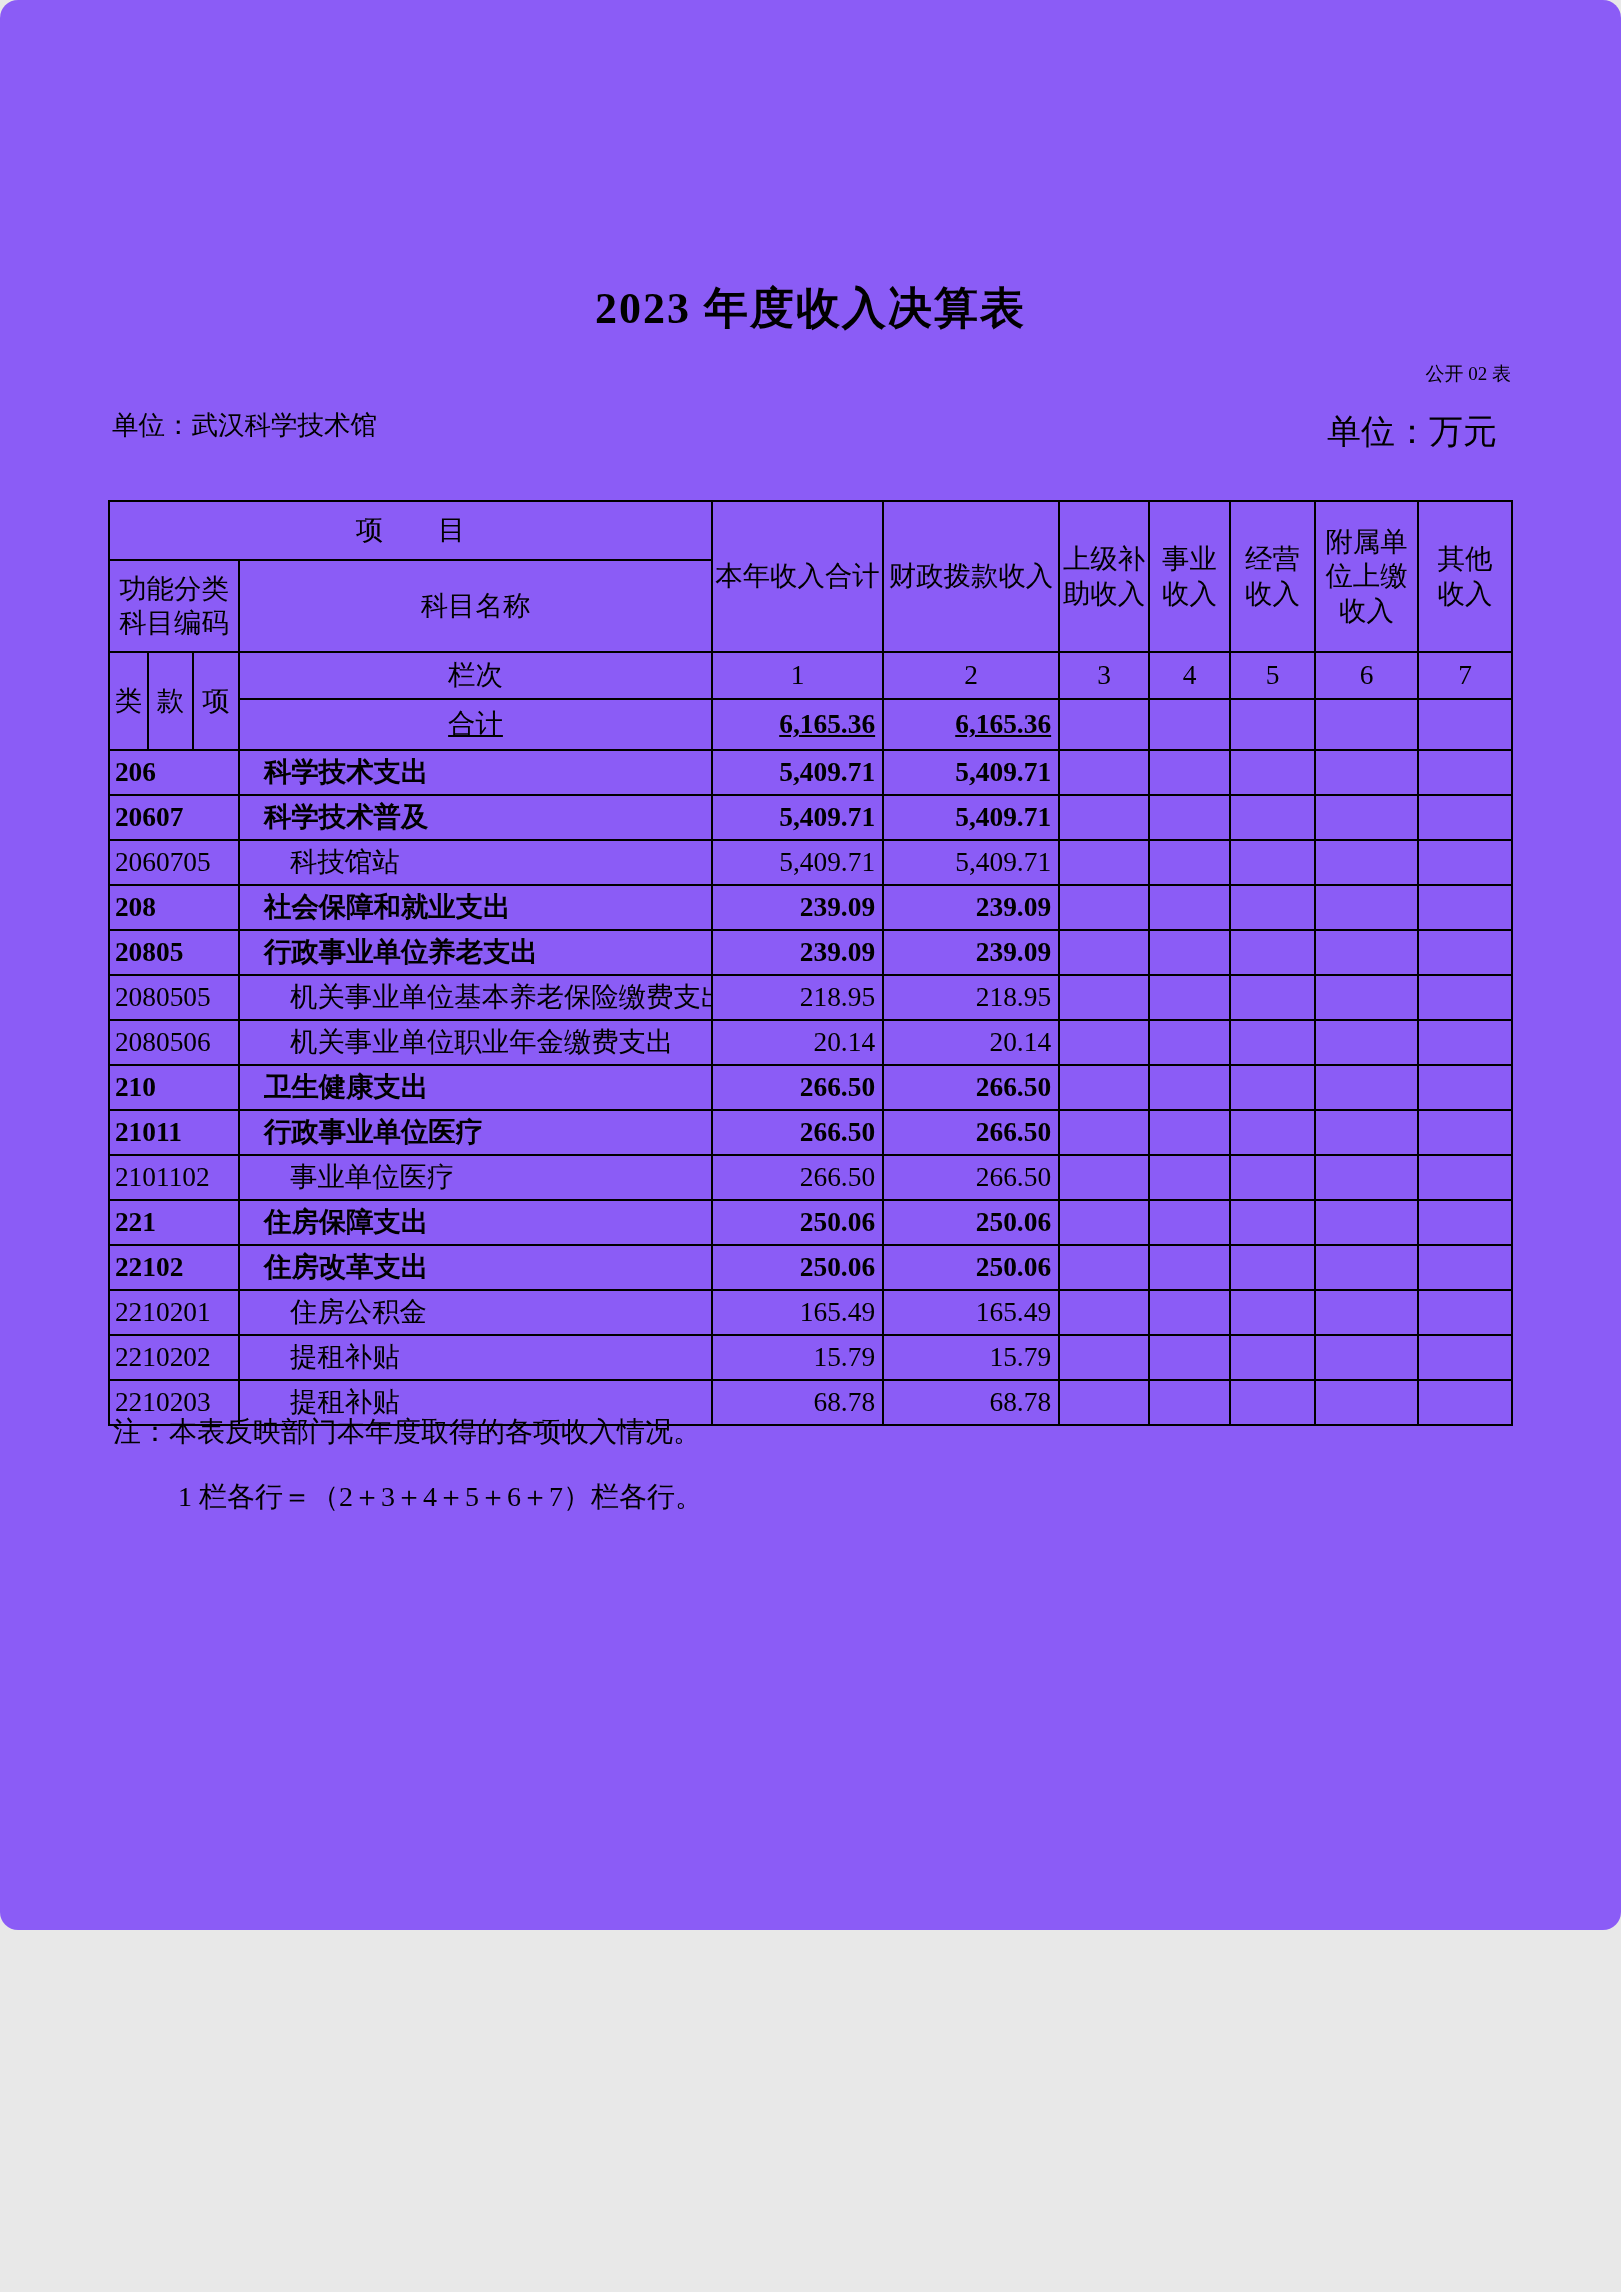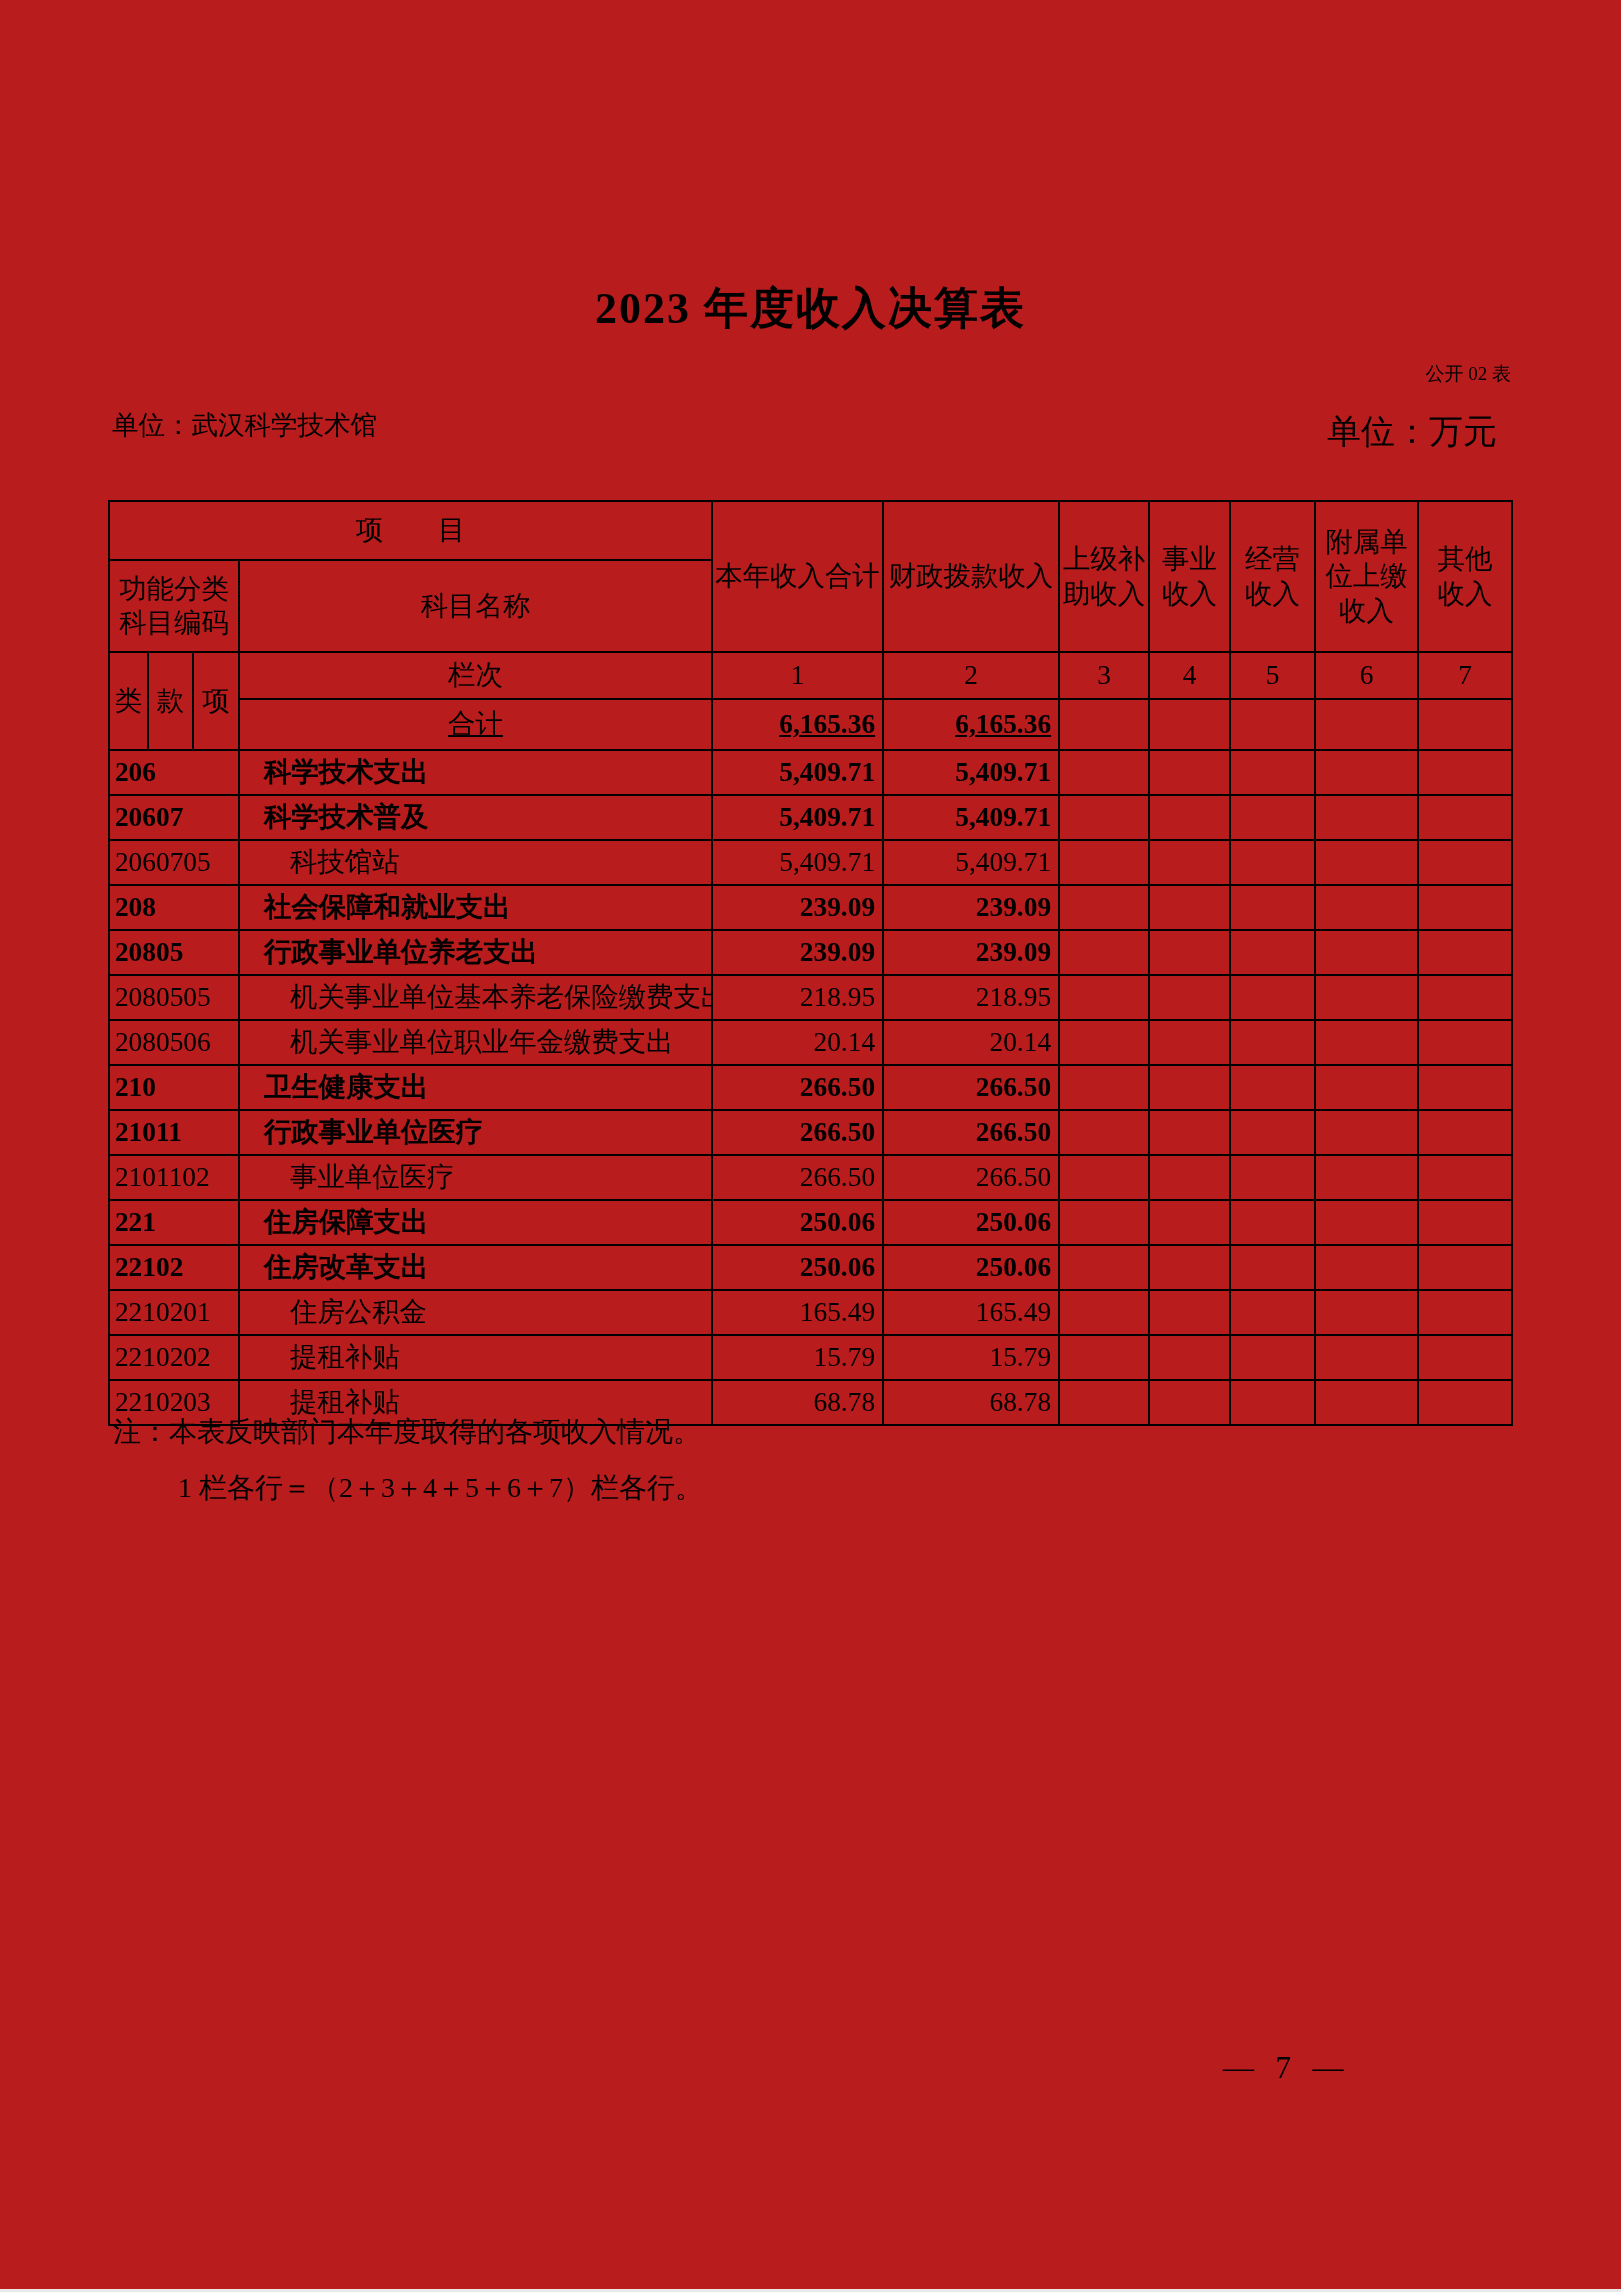--- a/index.html
+++ b/index.html
@@ -1,23 +1,24 @@
 <!DOCTYPE html>
 <html><head>
 <meta charset="utf-8">
 <style>
   * { margin:0; padding:0; box-sizing:border-box; }
   html,body { background:#e8e8e8; }
   .page {
     position:relative;
-    width:1621px; height:2289px;
+    width:1621px; height:1930px;
     margin:0 auto;
-    background:#b91c1c;
+    background:#8b5cf6;
     color:#000000;
     font-family:"Liberation Serif","DejaVu Serif",serif;
+    border-radius:18px;
   }
   .title {
     position:absolute; top:279px; left:0; width:100%;
     text-align:center;
     font-size:44px; font-weight:bold;
     letter-spacing:2px;
   }
   .form-label {
     position:absolute; top:361px; right:110px;
     font-size:19px;
@@ -56,21 +57,21 @@
   td.name { text-align:left; padding-left:24px; }
   tr.lvl3 td.name { padding-left:50px;font-family:Liberation Serif, serif; }
   tr.bold-row td { font-weight:bold; }
   td.bold { font-weight:bold; }
   tr.thick-top td { border-top:2.9px solid #000; }
   .notes {
     position:absolute; left:111px; top:1413px;
     font-size:28px;
     text-align:center;
   }
-  .note-line2 { margin-top:18px; padding-left:67px; }
+  .note-line2 { margin-top:27px; padding-left:67px; }
   .page-number {
     position:absolute; top:2050px; left:1223px;
     font-size:31px;
     word-spacing:13.7px;
   }
 </style>
 </head>
 <body>
 
 <div class="page">

